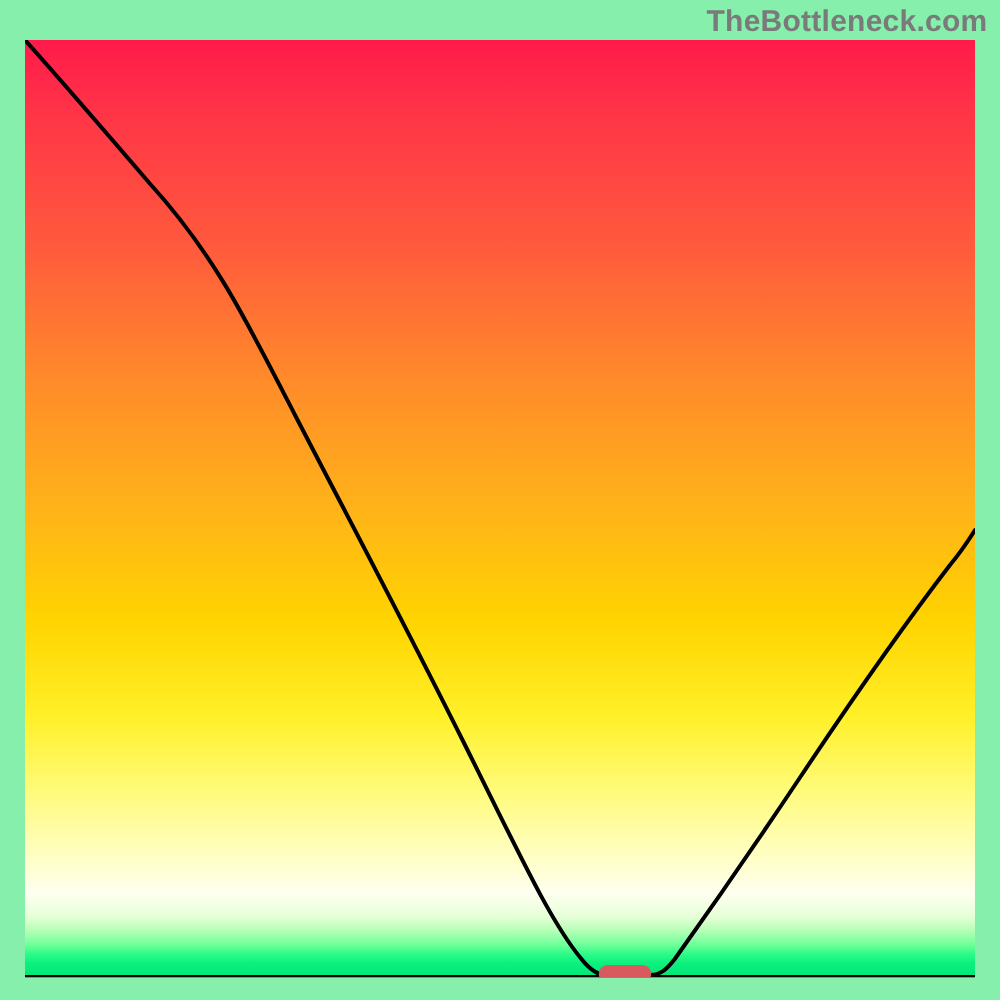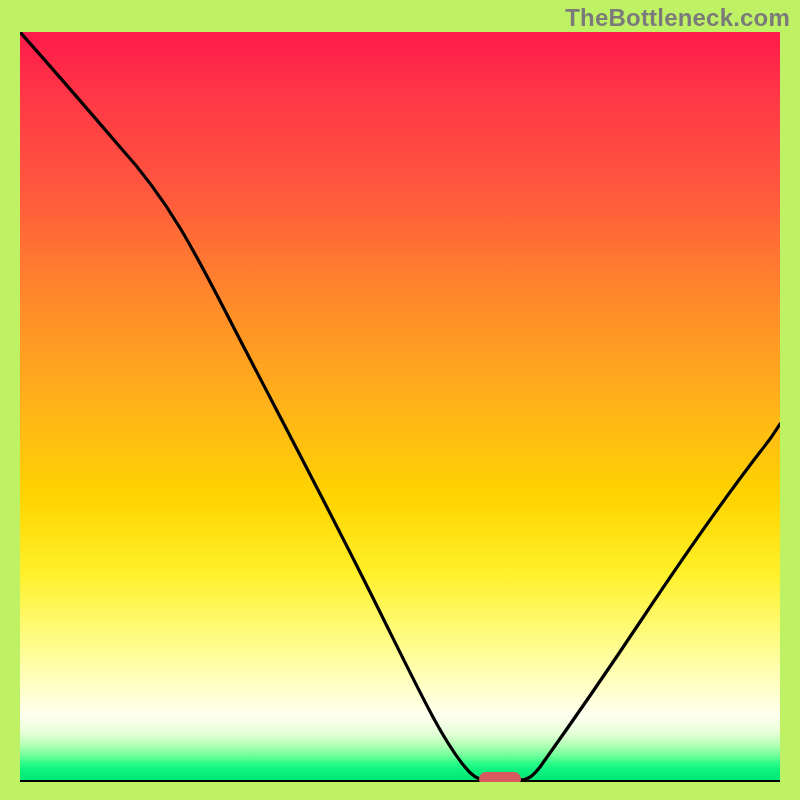--- a/index.html
+++ b/index.html
@@ -1,21 +1,21 @@
 <!DOCTYPE html>
 <html><head>
 <meta charset="utf-8">
 <style>
   * { margin: 0; padding: 0; box-sizing: border-box; }
   html, body { width: 800px; height: 800px; overflow: hidden; background: #fff; }
   .frame {
     position: relative;
     width: 800px;
     height: 800px;
-    background: #bef264;
+    background: #86efac;
   }
   .watermark {
     position: absolute;
     top: 4px;
     right: 10px;
     font-family: Arial, Helvetica, sans-serif;
     font-size: 24px;
     font-weight: 600;
     color: #7a7a7a;
     letter-spacing: 0.2px;

